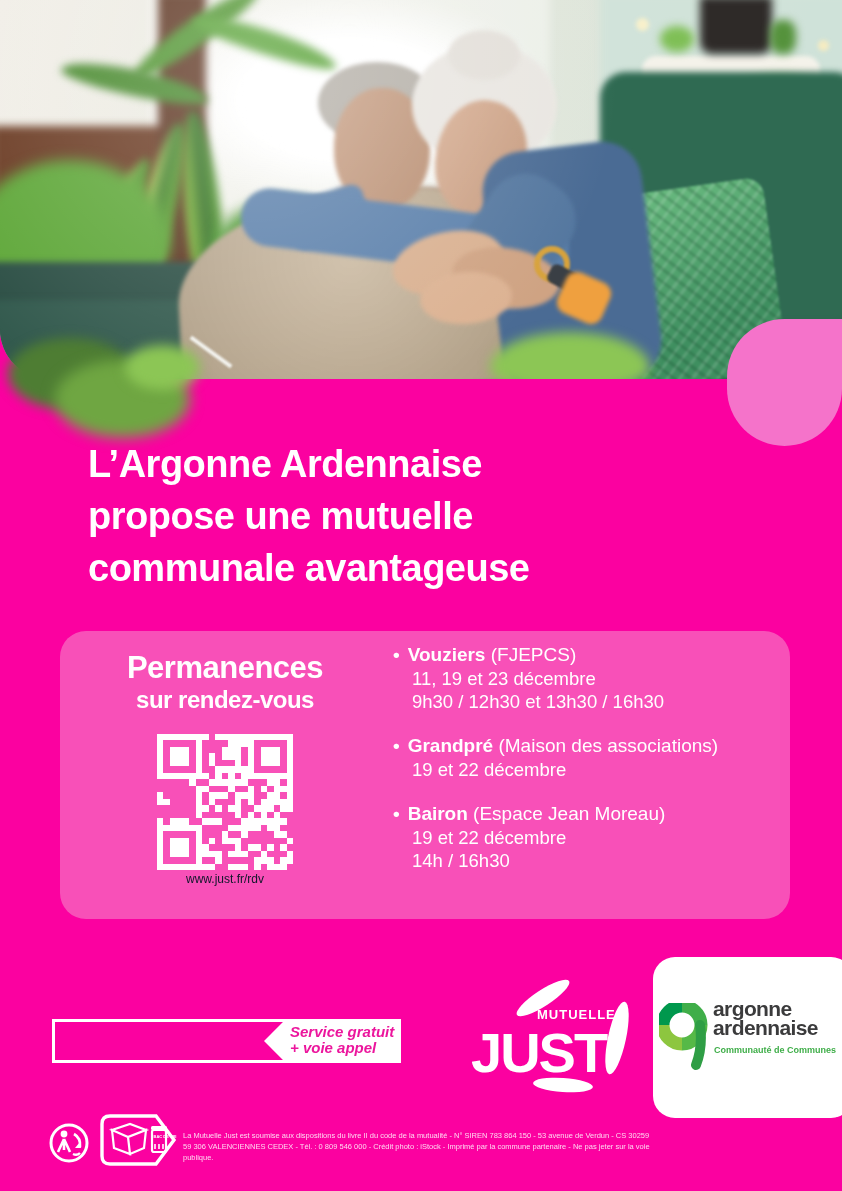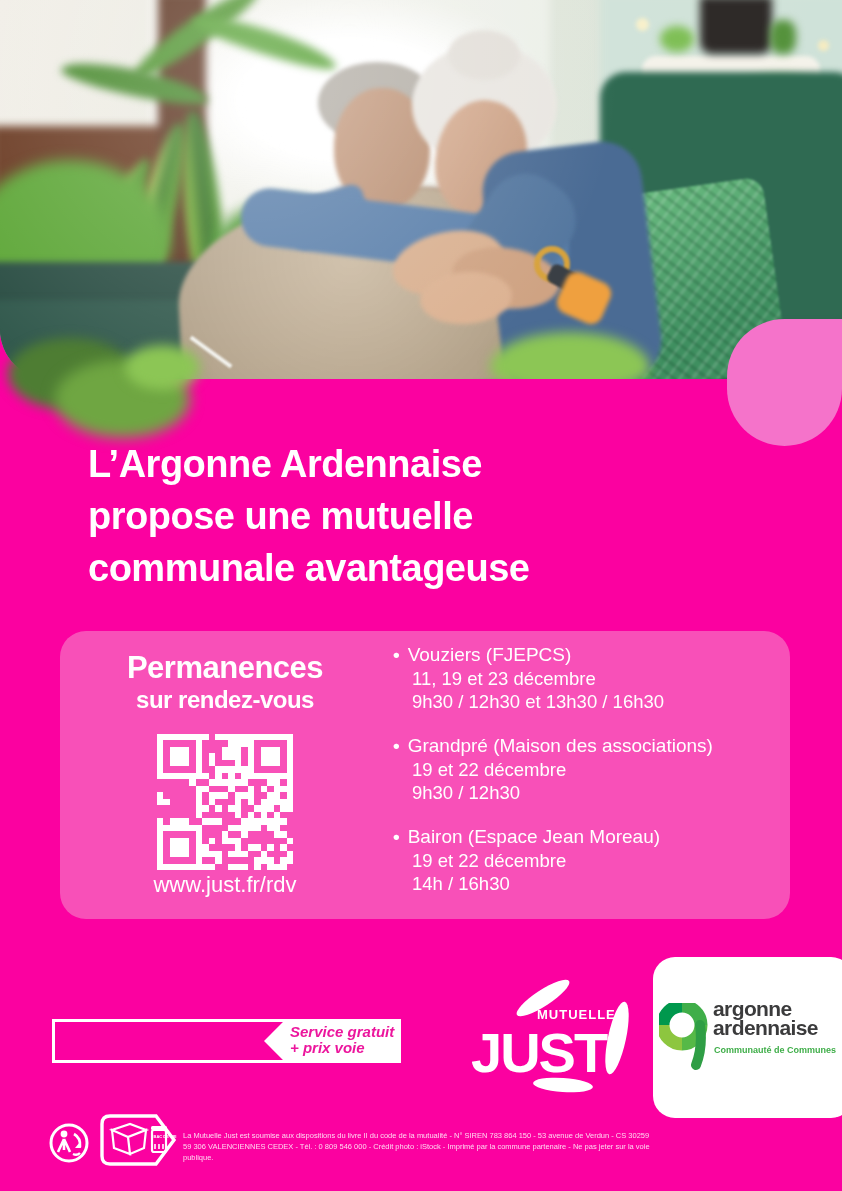--- a/index.html
+++ b/index.html
@@ -11,26 +11,26 @@
     overflow:hidden;background:linear-gradient(100deg,#f1eee7 0%,#e7e8dd 40%,#dde5da 70%,#cfe0d4 100%);}
   #photo .soft{filter:blur(4px);}
   .leafbit{position:absolute;border-radius:50% 50% 50% 50%/60% 60% 40% 40%;}
   
   .headline{left:88px;top:438px;width:700px;color:#fff;font-weight:800;
     font-size:38px;line-height:52px;letter-spacing:-0.5px;}
   #panel{left:60px;top:631px;width:730px;height:288px;border-radius:26px;}
   .panel-title{left:75px;top:650px;width:300px;text-align:center;color:#fff;font-weight:800;font-size:31px;letter-spacing:-0.5px;}
   .panel-sub{left:75px;top:686px;width:300px;text-align:center;color:#fff;font-weight:800;font-size:24px;letter-spacing:-0.5px;}
   #qr{left:157px;top:734px;width:136px;height:136px;}
-  .panel-url{left:75px;top:872px;width:300px;text-align:center;color:#ffffff;font-size:22px;}
+  .panel-url{left:75px;top:872px;width:300px;text-align:center;color:#0f172a;font-size:12px;}
   #locations{left:393px;top:643px;width:390px;color:#fff;}
   .loc{margin-bottom:21px;}
   .loc-head{font-size:19px;line-height:24px;}
   .loc-bullet{font-weight:700;margin-right:8px;}
-  .loc-name{font-weight:400;}
+  .loc-name{font-weight:700;}
   .loc-line{font-size:18.5px;line-height:23px;padding-left:19px;}
   
   .contact-q{left:52px;top:991px;color:#fff;font-size:17.5px;}
   #phonebox{left:52px;top:1019px;width:349px;height:44px;border:3px solid #fff;box-sizing:border-box;}
   .phone-number{position:absolute;left:11px;top:2px;color:#fff;font-weight:800;font-size:29px;letter-spacing:1px;}
   #badge{position:absolute;right:-3px;top:-3px;width:137px;height:44px;background:#fff;
     clip-path:polygon(16% 0,100% 0,100% 100%,16% 100%,0 50%);}
   .badge-text{position:absolute;left:26px;top:5px;color:#ec169d;font-weight:800;font-style:italic;
     font-size:15px;line-height:16px;}
   
@@ -375,34 +375,33 @@
 
   <div id="locations" class="abs">
     <div class="loc">
       <div class="loc-head"><span class="loc-bullet">•</span><span class="loc-name">Vouziers</span><span> (FJEPCS)</span></div>
       <div class="loc-line">11, 19 et 23 décembre</div>
       <div class="loc-line">9h30 / 12h30 et 13h30 / 16h30</div>
     </div>
     <div class="loc">
       <div class="loc-head"><span class="loc-bullet">•</span><span class="loc-name">Grandpré</span><span> (Maison des associations)</span></div>
       <div class="loc-line">19 et 22 décembre</div>
-      <div class="loc-line">9h30 / 12h30</div>
     </div>
     <div class="loc">
       <div class="loc-head"><span class="loc-bullet">•</span><span class="loc-name">Bairon</span><span> (Espace Jean Moreau)</span></div>
       <div class="loc-line">19 et 22 décembre</div>
       <div class="loc-line">14h / 16h30</div>
     </div>
   </div>
 
   <div id="phonebox" class="abs">
     <div id="badge">
       <div class="badge-text">
         <div>Service gratuit</div>
-        <div>+ prix voie</div>
+        <div>+ voie appel</div>
       </div>
     </div>
   </div>
 
   <svg id="justlogo" class="abs" viewBox="0 0 190 130">
     <ellipse cx="88" cy="26" rx="31" ry="8" fill="#fff" transform="rotate(-33 88 26)"></ellipse>
     <ellipse cx="162" cy="66" rx="9" ry="37" fill="#fff" transform="rotate(12 162 66)"></ellipse>
     <ellipse cx="108" cy="113" rx="30" ry="7" fill="#fff" transform="rotate(4 108 113)"></ellipse>
     <text x="82" y="47" fill="#fff" font-family="Liberation Sans, sans-serif" font-weight="bold" font-size="13" letter-spacing="1">MUTUELLE</text>
     <text x="16" y="100" fill="#fff" font-family="Liberation Sans, sans-serif" font-weight="bold" font-size="56" letter-spacing="-2">JUST</text>

